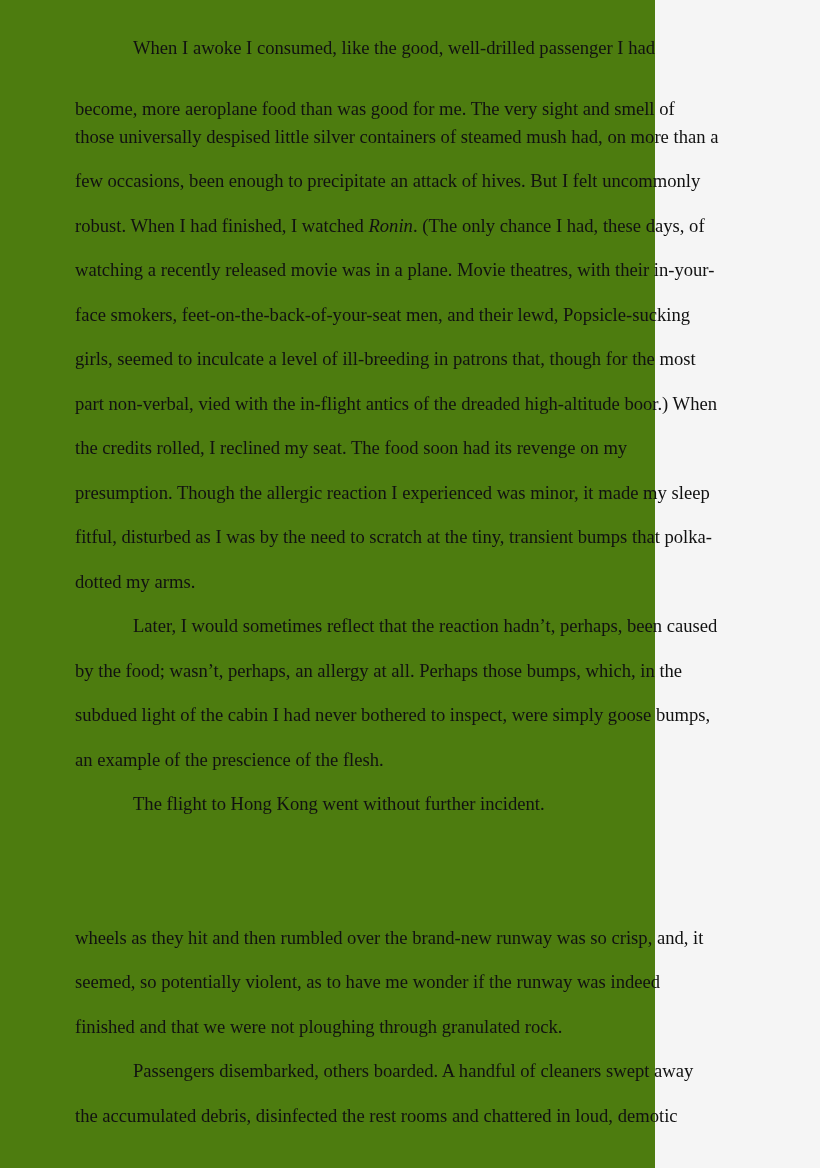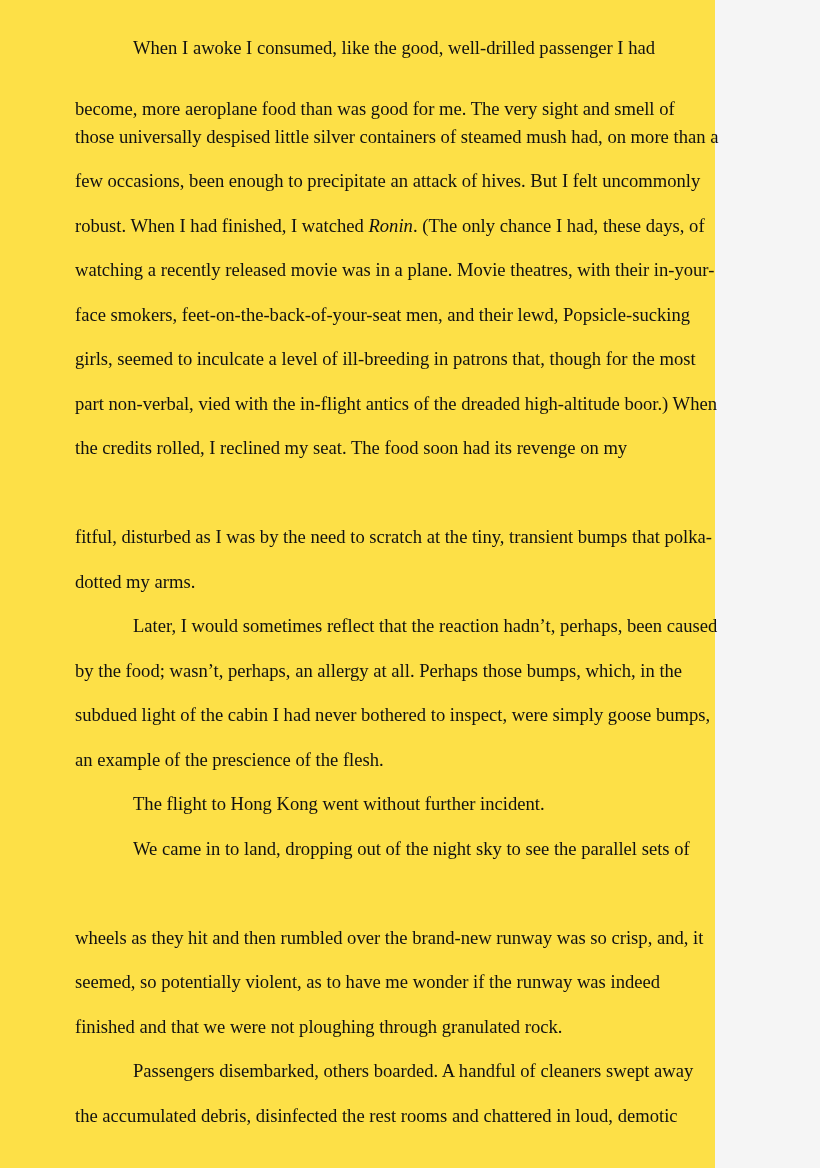--- a/index.html
+++ b/index.html
@@ -10,23 +10,23 @@
     body {
       width: 820px;
       height: 1168px;
       overflow: hidden;
       position: relative;
     }
     .page {
       position: absolute;
       left: 0;
       top: 0;
-      width: 715px;
+      width: 655px;
       height: 1168px;
-      background: #fde047;
+      background: #4d7c0f;
       text-decoration: underline;
     }
     .line {
       position: absolute;
       left: 75px;
       font-family: "Liberation Serif", serif;
       font-size: 18.6px;
       color: #111;
       white-space: nowrap;
       line-height: 22px;
@@ -44,26 +44,26 @@
   <div class="line" style="top:126px">those universally despised little silver containers of steamed mush had, on more than a</div>
   <div class="line" style="top:170px">few occasions, been enough to precipitate an attack of hives. But I felt uncommonly</div>
   <div class="line" style="top:215px">
     <span>robust. When I had finished, I watched </span><em>Ronin</em><span>. (The only chance I had, these days, of</span>
   </div>
   <div class="line" style="top:259px">watching a recently released movie was in a plane. Movie theatres, with their in-your-</div>
   <div class="line" style="top:304px">face smokers, feet-on-the-back-of-your-seat men, and their lewd, Popsicle-sucking</div>
   <div class="line" style="top:348px">girls, seemed to inculcate a level of ill-breeding in patrons that, though for the most</div>
   <div class="line" style="top:393px">part non-verbal, vied with the in-flight antics of the dreaded high-altitude boor.) When</div>
   <div class="line" style="top:437px">the credits rolled, I reclined my seat. The food soon had its revenge on my</div>
+  <div class="line" style="top:482px">presumption. Though the allergic reaction I experienced was minor, it made my sleep</div>
   <div class="line" style="top:526px">fitful, disturbed as I was by the need to scratch at the tiny, transient bumps that polka-</div>
   <div class="line" style="top:571px">dotted my arms.</div>
   <div class="line indent" style="top:615px">Later, I would sometimes reflect that the reaction hadn’t, perhaps, been caused</div>
   <div class="line" style="top:660px">by the food; wasn’t, perhaps, an allergy at all. Perhaps those bumps, which, in the</div>
   <div class="line" style="top:704px">subdued light of the cabin I had never bothered to inspect, were simply goose bumps,</div>
   <div class="line" style="top:749px">an example of the prescience of the flesh.</div>
   <div class="line indent" style="top:793px">The flight to Hong Kong went without further incident.</div>
-  <div class="line indent" style="top:838px">We came in to land, dropping out of the night sky to see the parallel sets of</div>
   <div class="line" style="top:927px">wheels as they hit and then rumbled over the brand-new runway was so crisp, and, it</div>
   <div class="line" style="top:971px">seemed, so potentially violent, as to have me wonder if the runway was indeed</div>
   <div class="line" style="top:1016px">finished and that we were not ploughing through granulated rock.</div>
   <div class="line indent" style="top:1060px">Passengers disembarked, others boarded. A handful of cleaners swept away</div>
   <div class="line" style="top:1105px">the accumulated debris, disinfected the rest rooms and chattered in loud, demotic</div>
 </div>
 
 </body></html>

